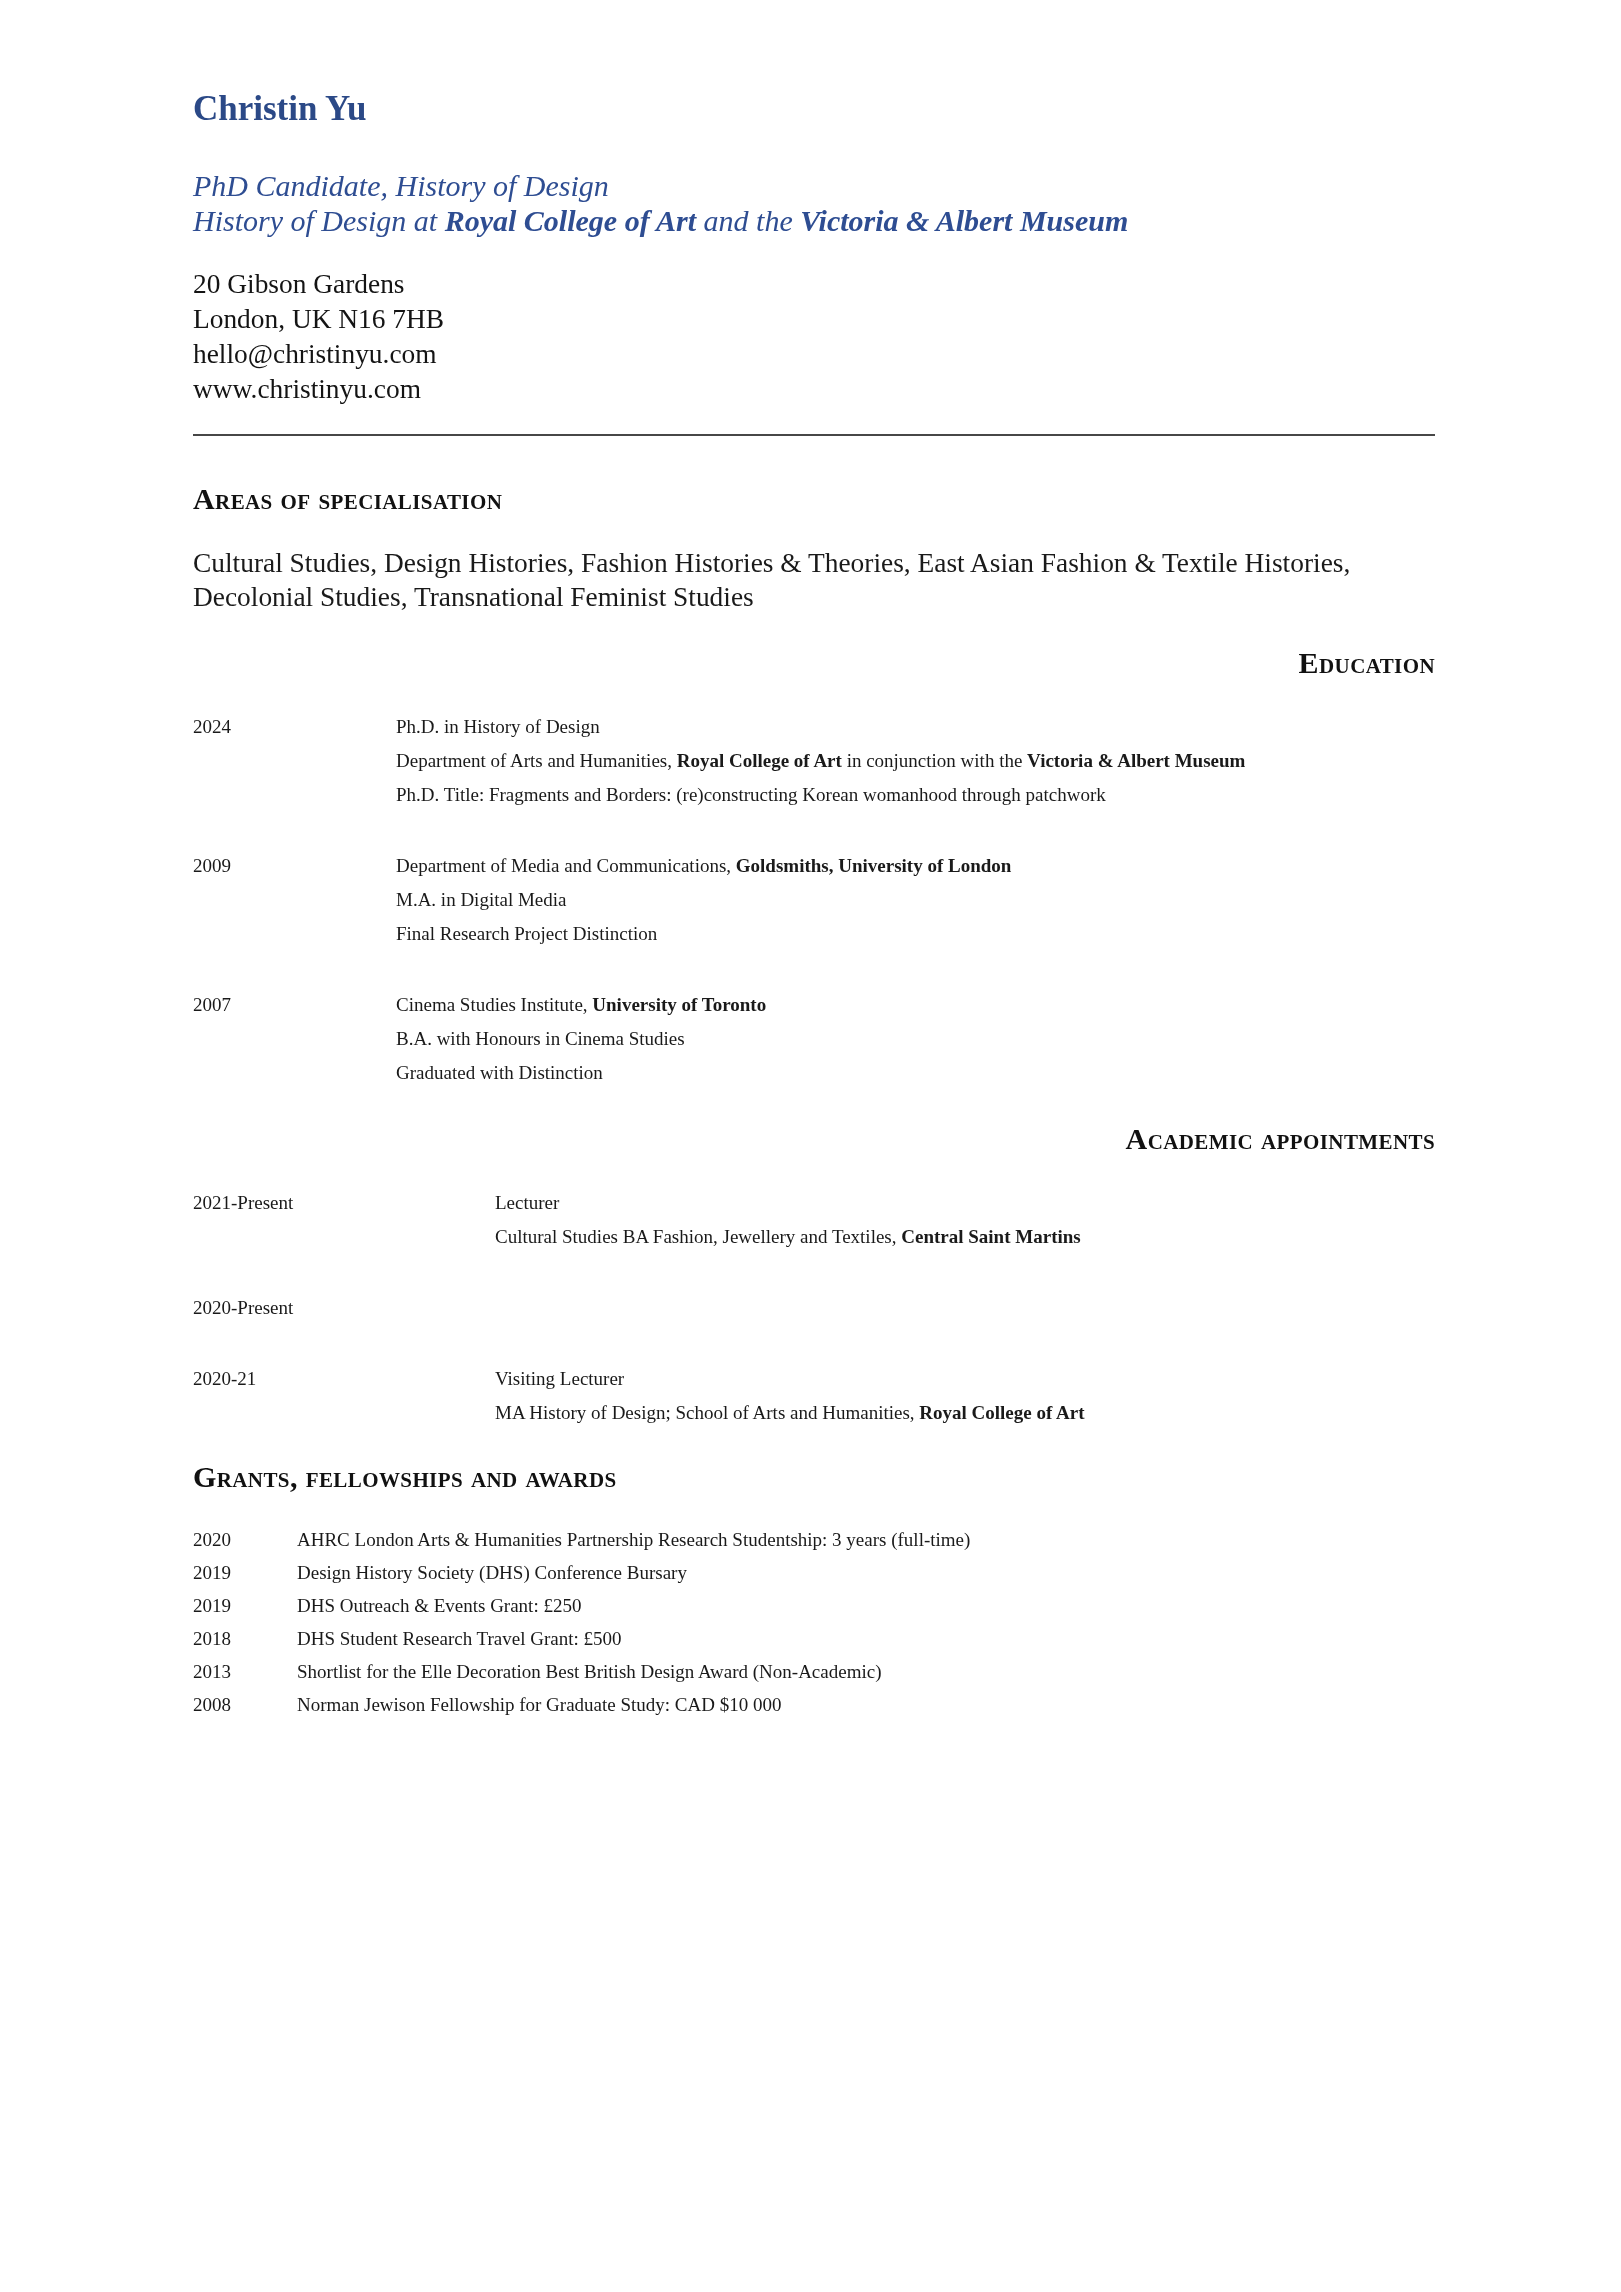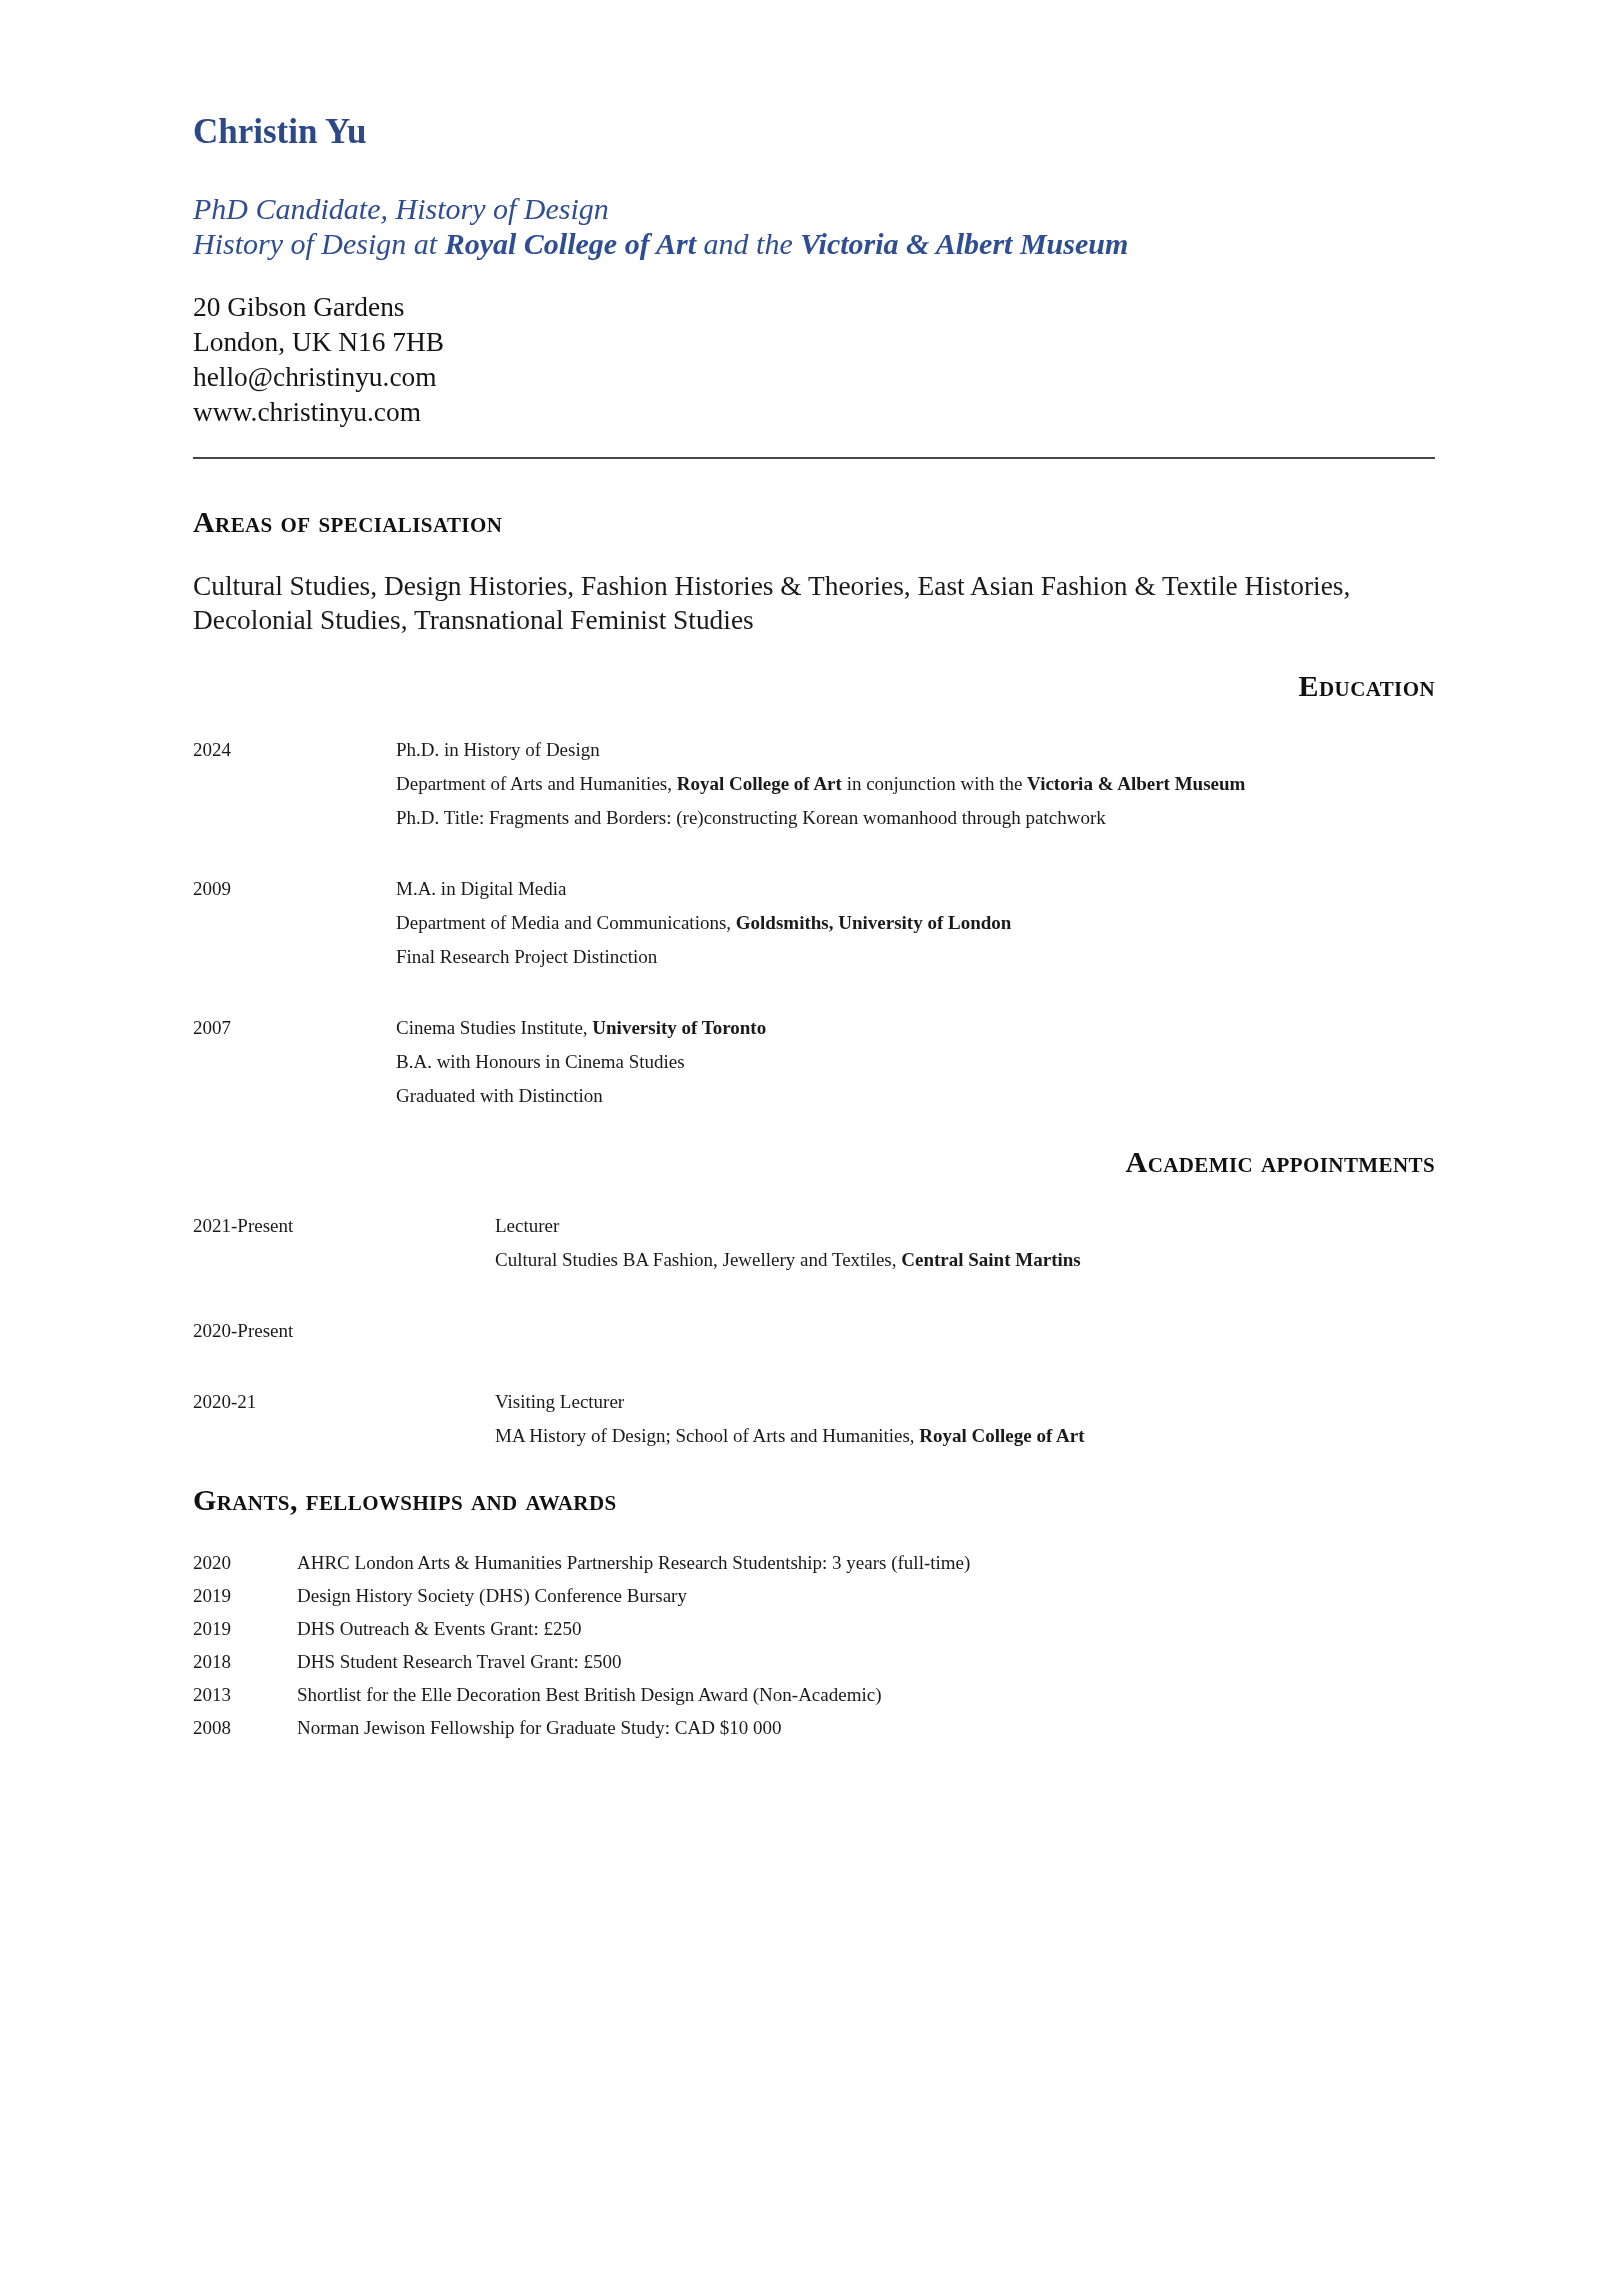--- a/index.html
+++ b/index.html
@@ -5,21 +5,21 @@
   html, body {
     margin: 0;
     padding: 0;
     background: #ffffff;
   }
   .page {
     position: relative;
     width: 1621px;
     height: 1911px;
     box-sizing: border-box;
-    padding: 111px 186px 0 193px;
+    padding: 88px 186px 0 193px;
     background: #ffffff;
     font-family: "Liberation Serif", "DejaVu Serif", serif;
     color: #1a1a1a;
     overflow: hidden;
   }
   .name {
     margin: 0;
     font-size: 35px;
     line-height: 41px;
     font-weight: bold;
@@ -107,22 +107,22 @@
           <div class="year">2024</div>
           <div class="desc">
             <div class="line"><span>Ph.D. in History of Design</span></div>
             <div class="line"><span>Department of Arts and Humanities, </span><span class="b">Royal College of Art</span><span> in conjunction with the </span><span class="b">Victoria &amp; Albert Museum</span></div>
             <div class="line"><span>Ph.D. Title: Fragments and Borders: (re)constructing Korean womanhood through patchwork</span></div>
           </div>
         </div>
         <div class="row">
           <div class="year">2009</div>
           <div class="desc">
+            <div class="line"><span>Department of Media and Communications, </span><span class="b">Goldsmiths, University of London</span></div>
             <div class="line"><span>M.A. in Digital Media</span></div>
-            <div class="line"><span>Department of Media and Communications, </span><span class="b">Goldsmiths, University of London</span></div>
             <div class="line"><span>Final Research Project Distinction</span></div>
           </div>
         </div>
         <div class="row">
           <div class="year">2007</div>
           <div class="desc">
             <div class="line"><span>Cinema Studies Institute, </span><span class="b">University of Toronto</span></div>
             <div class="line"><span>B.A. with Honours in Cinema Studies</span></div>
             <div class="line"><span>Graduated with Distinction</span></div>
           </div>

